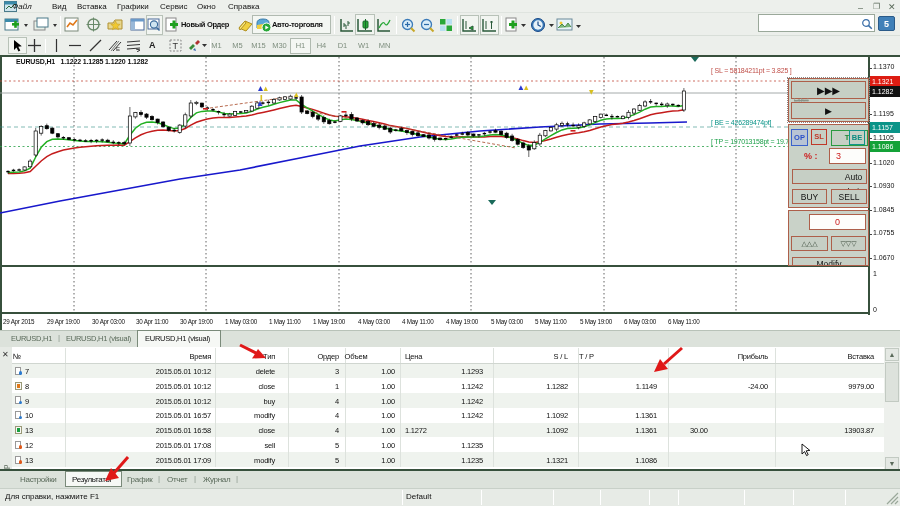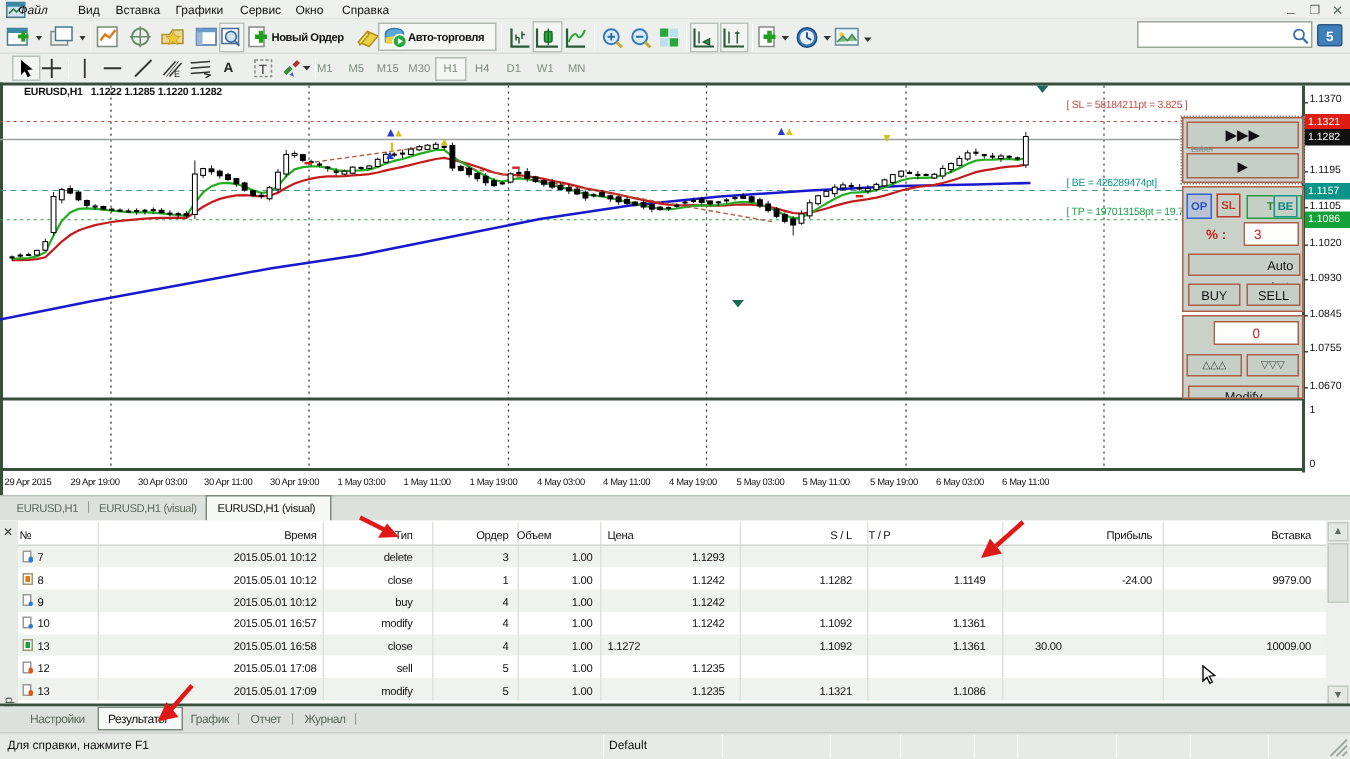--- a/index.html
+++ b/index.html
@@ -623,21 +623,21 @@
 <div style="position:absolute;left:17px;top:427.9px;width:3px;height:4px;background:#18a040;"></div>
 <div class="tc" style="left:25px;top:426.1px;">13</div>
 <div class="tc" style="left:133px;top:426.1px;width:78px;text-align:right;">2015.05.01 16:58</div>
 <div class="tc" style="left:197px;top:426.1px;width:78px;text-align:right;">close</div>
 <div class="tc" style="left:261px;top:426.1px;width:78px;text-align:right;">4</div>
 <div class="tc" style="left:317px;top:426.1px;width:78px;text-align:right;">1.00</div>
 <div class="tc" style="left:405px;top:426.1px;width:78px;text-align:left;">1.1272</div>
 <div class="tc" style="left:490px;top:426.1px;width:78px;text-align:right;">1.1092</div>
 <div class="tc" style="left:579px;top:426.1px;width:78px;text-align:right;">1.1361</div>
 <div class="tc" style="left:690px;top:426.1px;width:78px;">30.00</div>
-<div class="tc" style="left:796px;top:426.1px;width:78px;text-align:right;">10009.00</div>
+<div class="tc" style="left:796px;top:426.1px;width:78px;text-align:right;">13903.87</div>
 <div style="position:absolute;left:12px;top:437.5px;width:872px;height:14.8px;background:#ffffff;"></div>
 <div style="position:absolute;left:15px;top:440.7px;width:6px;height:8px;background:#fff;border:1px solid #999;"></div>
 <div style="position:absolute;left:18.5px;top:445.2px;width:3.5px;height:3.5px;border-radius:50%;background:#e05818;"></div>
 <div class="tc" style="left:25px;top:440.9px;">12</div>
 <div class="tc" style="left:133px;top:440.9px;width:78px;text-align:right;">2015.05.01 17:08</div>
 <div class="tc" style="left:197px;top:440.9px;width:78px;text-align:right;">sell</div>
 <div class="tc" style="left:261px;top:440.9px;width:78px;text-align:right;">5</div>
 <div class="tc" style="left:317px;top:440.9px;width:78px;text-align:right;">1.00</div>
 <div class="tc" style="left:405px;top:440.9px;width:78px;text-align:right;">1.1235</div>
 <div style="position:absolute;left:12px;top:452.3px;width:872px;height:14.8px;background:#eff3ee;"></div>

